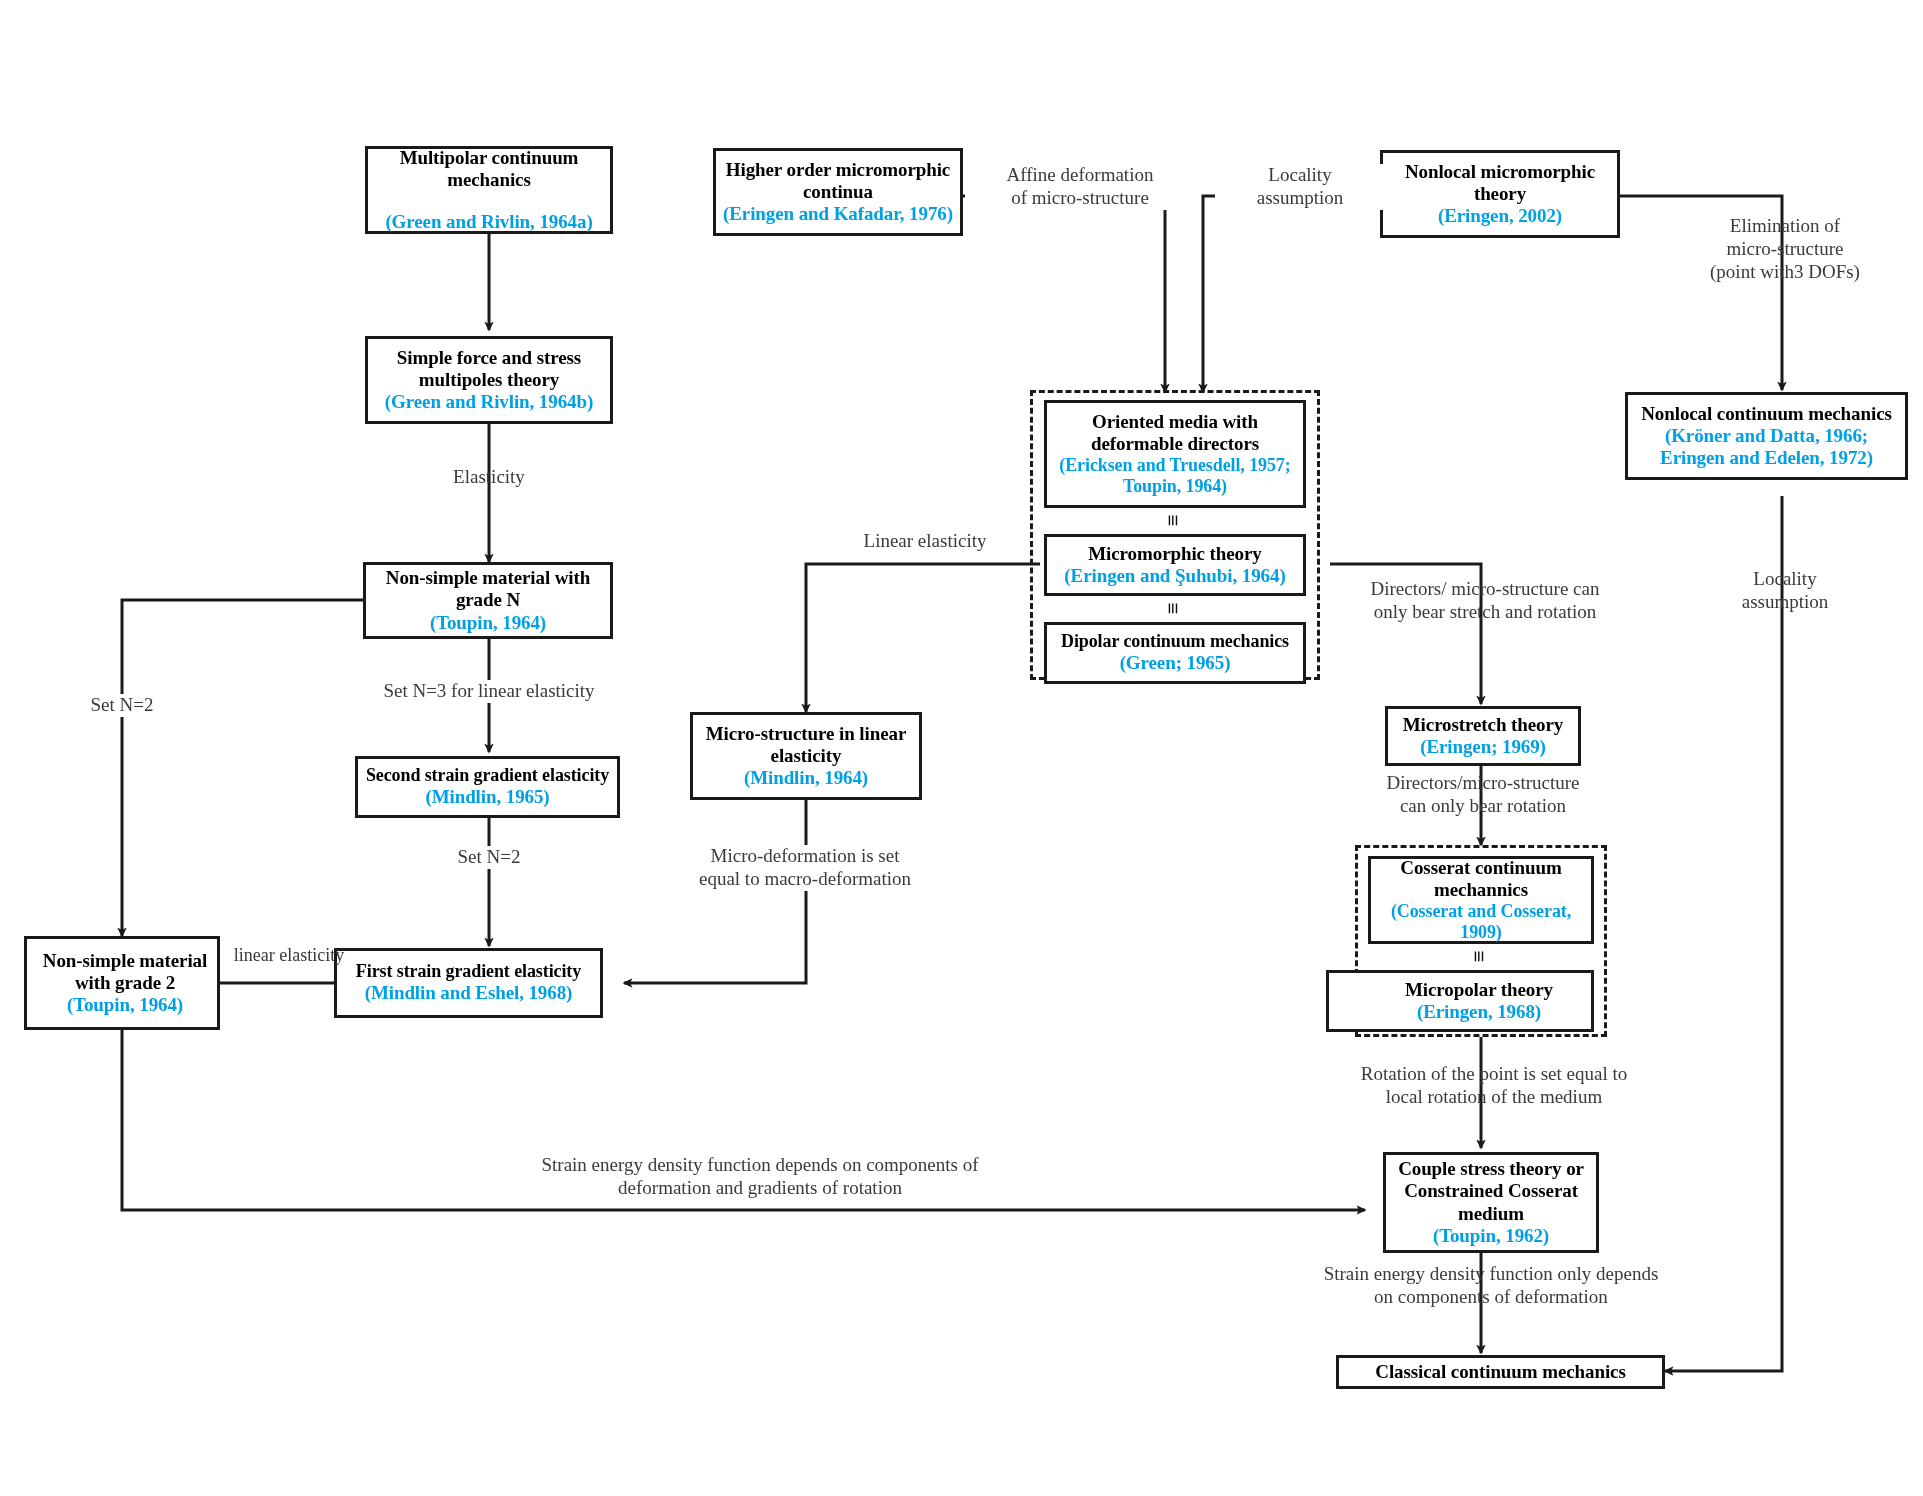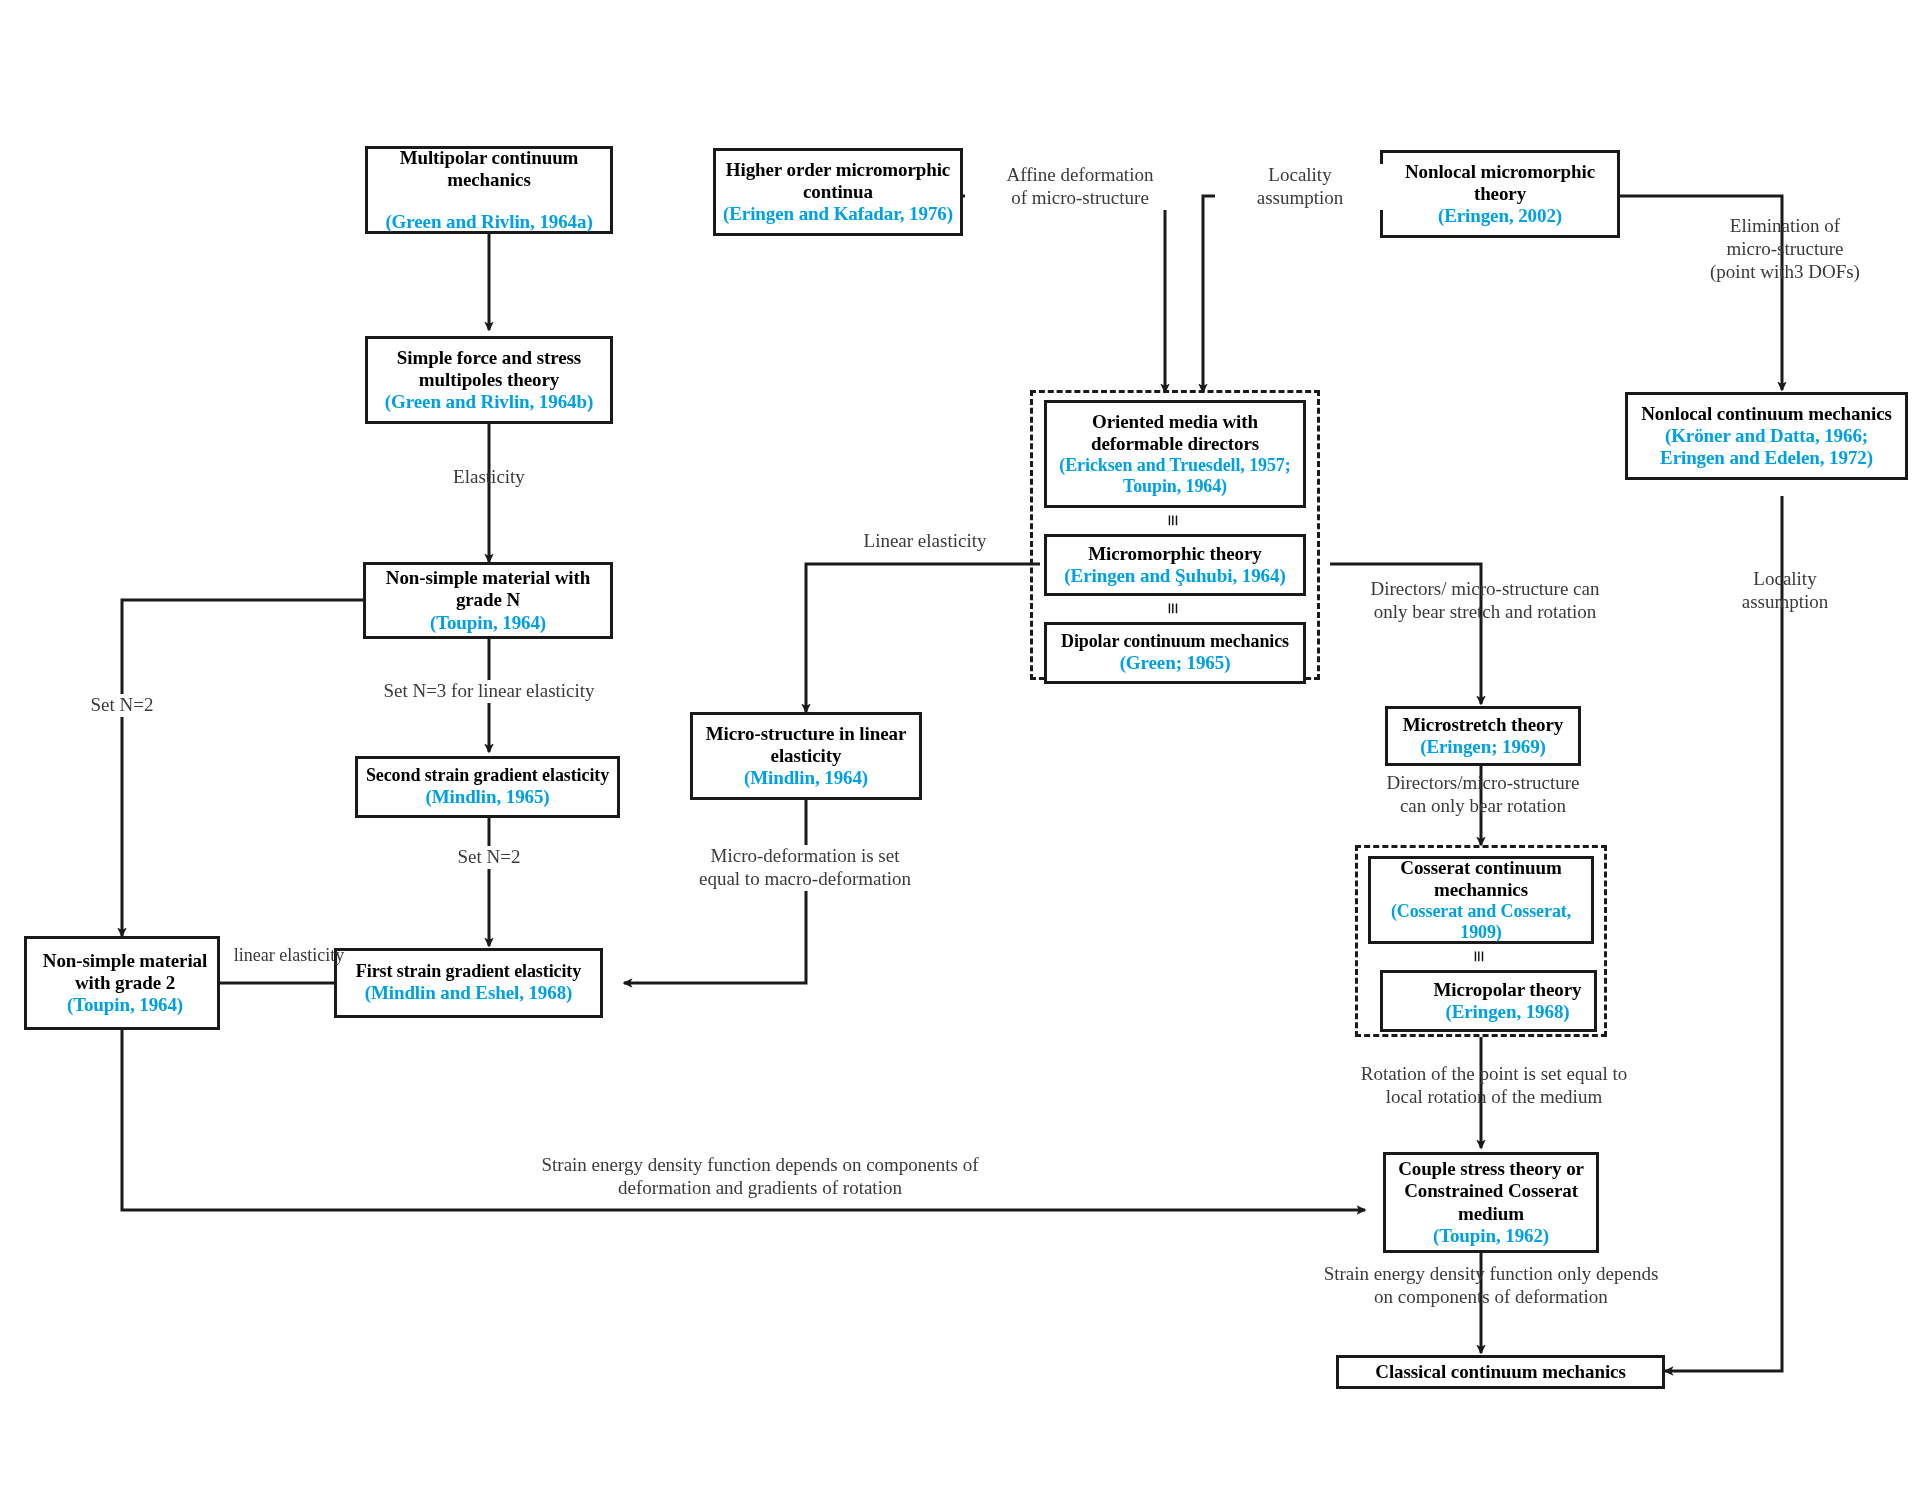--- a/index.html
+++ b/index.html
@@ -213,21 +213,21 @@
   </div>
 
   <div class="node" style="left:1368px; top:856px; width:226px; height:88px;">
     <div class="title" style="white-space:pre-line;">Cosserat continuum
 mechannics</div>
     <div class="cite" style="white-space:pre-line; font-size:18px;">(Cosserat and Cosserat, 1909)</div>
   </div>
 
   <div class="equiv" style="left:1471px; top:946px; width:20px; height:20px;">≡</div>
 
-  <div class="node" style="left:1380px; top:970px; width:217px; height:62px;padding-left:44px;">
+  <div class="node" style="left:1326px; top:970px; width:268px; height:62px;padding-left:44px;">
     <div class="title" style="white-space:pre-line;">Micropolar theory</div>
     <div class="cite" style="white-space:pre-line;">(Eringen, 1968)</div>
   </div>
 
   <div class="node" style="left:1383px; top:1152px; width:216px; height:101px;">
     <div class="title" style="white-space:pre-line;">Couple stress theory or
 Constrained Cosserat
 medium</div>
     <div class="cite" style="white-space:pre-line;">(Toupin, 1962)</div>
   </div>

